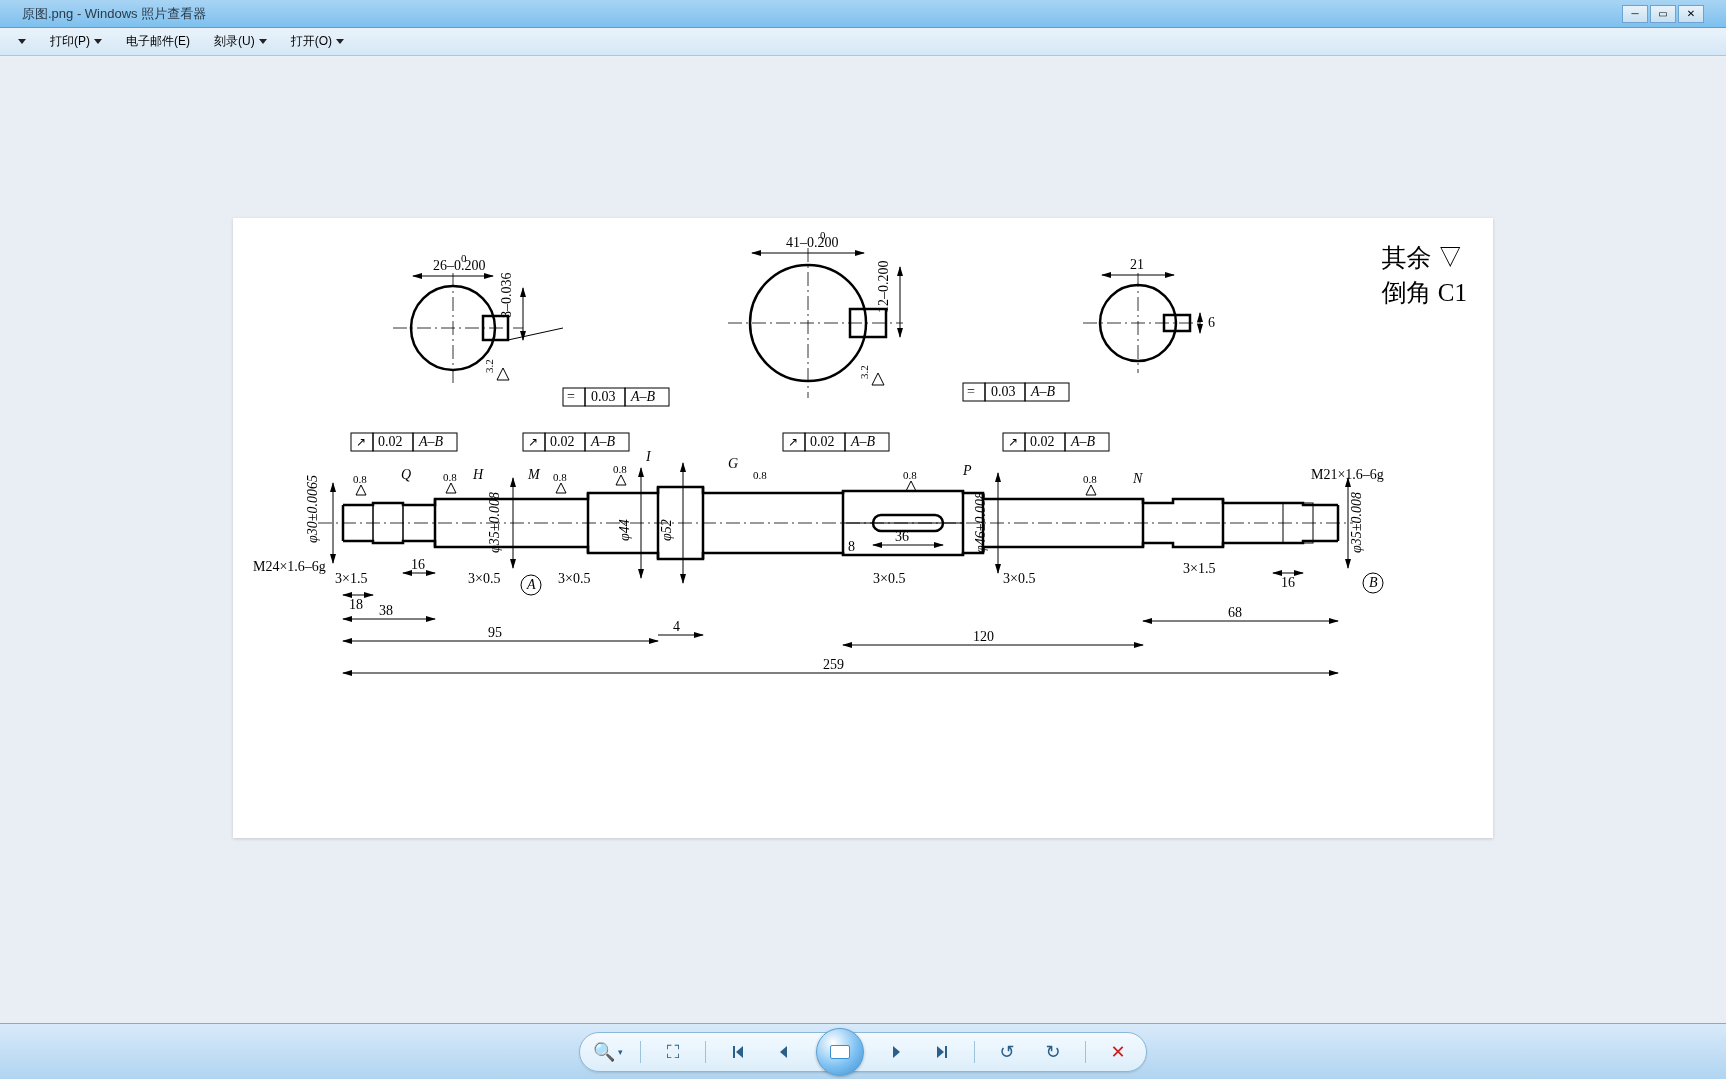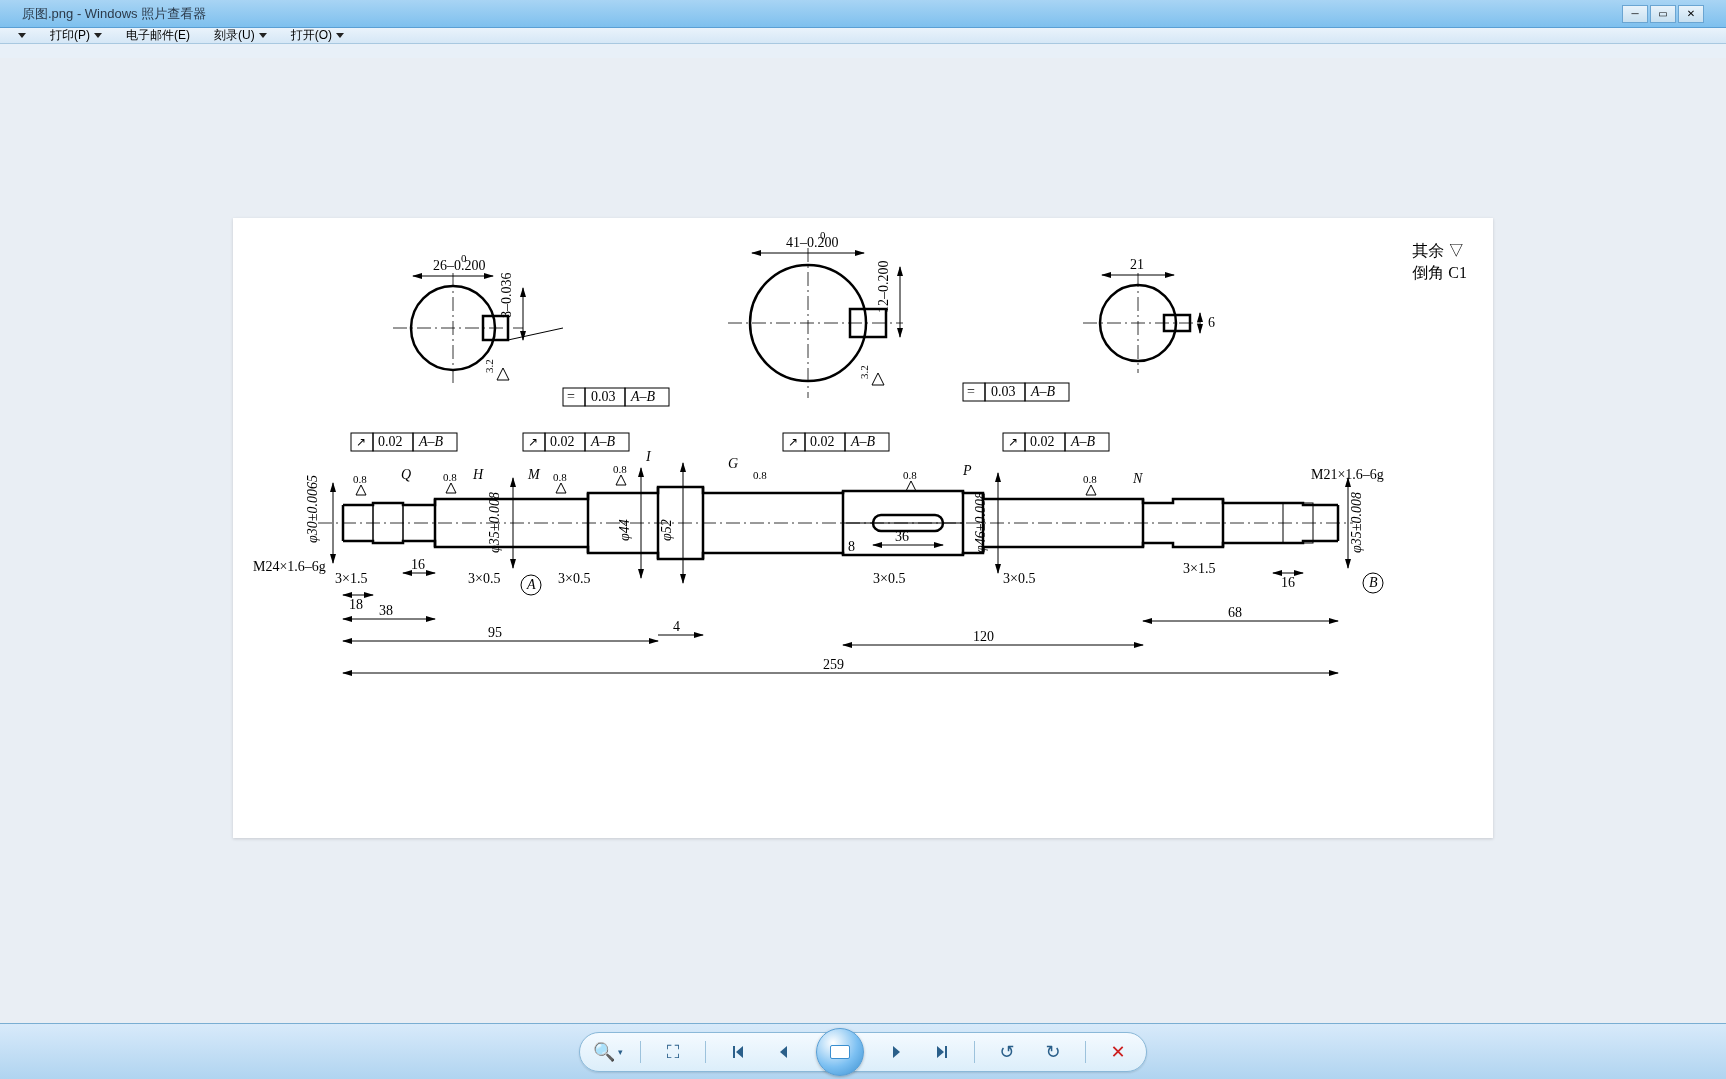--- a/index.html
+++ b/index.html
@@ -28,21 +28,21 @@
       gap: 2px;
     }
     .title-ctrl button {
       width: 26px; height: 18px;
       border: 1px solid #6aa5d2;
       background: linear-gradient(#e8f3fb,#c8e0f0);
       font-size: 10px;
       cursor: pointer;
     }
     .menu-bar {
-      height: 16px;
+      height: 28px;
       background: linear-gradient(to bottom, #eaf3fb, #d5e7f6);
       border-bottom: 1px solid #a8c8e0;
       display: flex;
       align-items: center;
       padding: 0 4px;
       gap: 4px;
     }
     .menu-item {
       padding: 4px 10px;
       cursor: pointer;
@@ -71,21 +71,21 @@
       width: 1260px;
       height: 620px;
       background: #fff;
       box-shadow: 0 1px 3px rgba(0,0,0,.15);
       position: relative;
       font-family: "Times New Roman", serif;
       color: #000;
     }
     .drawing .note-box {
       position: absolute; top: 22px; right: 26px;
-      font-size: 16px;
+      font-size: 25px;
       text-align: left;
       line-height: 1.4;
     }
     .drawing svg {
       width: 100%; height: 100%;
     }
     .hatch { fill: url(#hatch); }
     .thinline { stroke: #000; stroke-width: 1; fill: none; }
     .thickline { stroke: #000; stroke-width: 2.5; fill: none; }
     .centerline { stroke: #000; stroke-width: 0.8; fill: none; stroke-dasharray: 14 4 2 4; }

